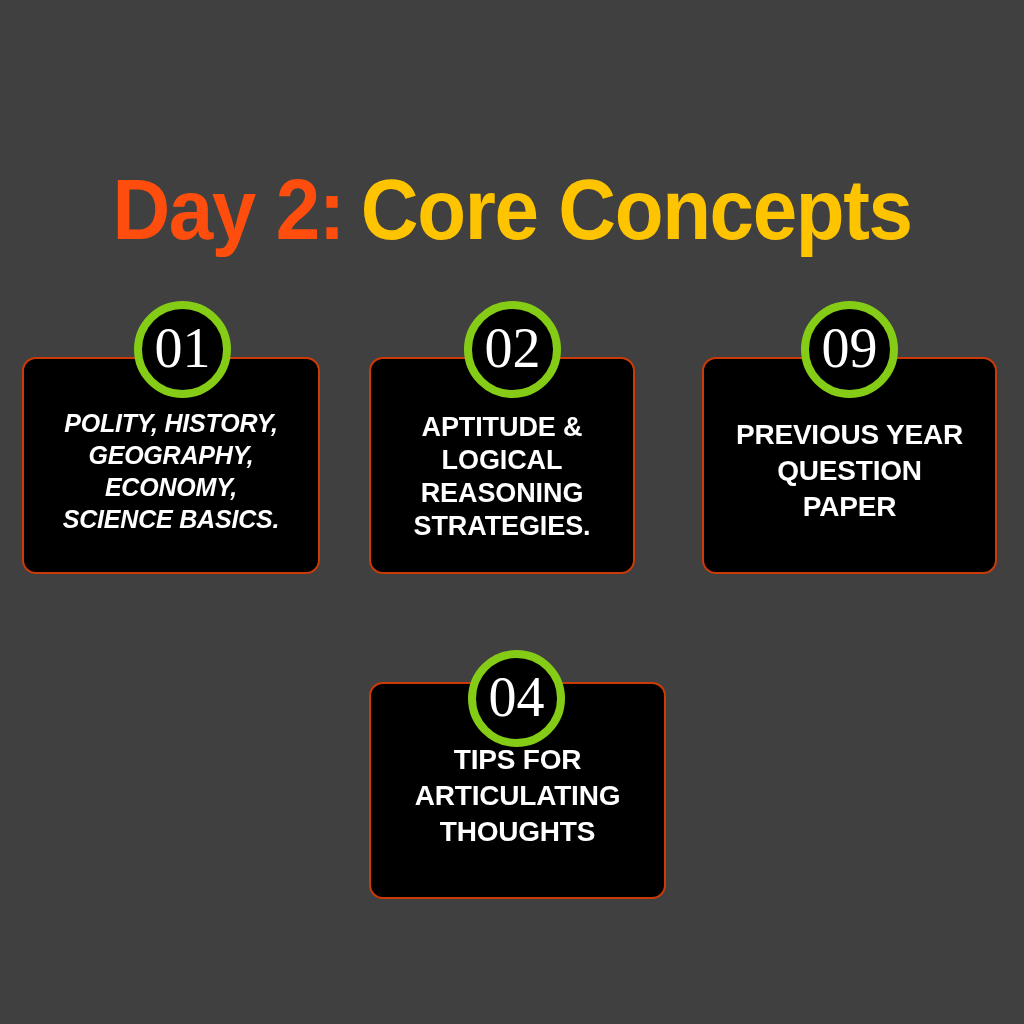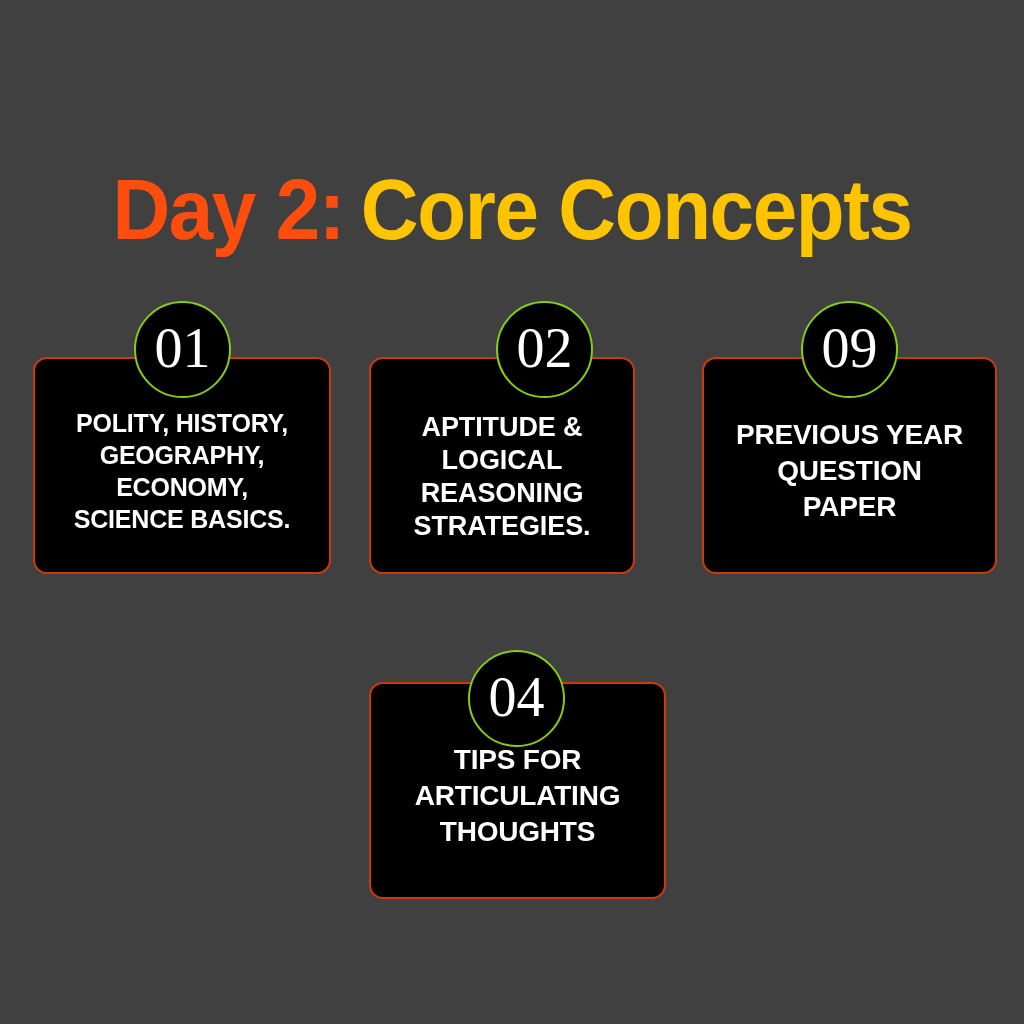--- a/index.html
+++ b/index.html
@@ -55,56 +55,56 @@
     left: 8px;
     right: 8px;
     top: 54px;
     text-align: center;
     color: #ffffff;
     font-weight: bold;
     white-space: pre-line;
   }
 
   
-  #card-1 { left: 33px;  top: 357px; width: 298px; height: 217px; }
+  #card-1 { left: 22px;  top: 357px; width: 298px; height: 217px; font-style: italic; }
   #card-2 { left: 369px; top: 357px; width: 266px; height: 217px; }
   #card-3 { left: 702px; top: 357px; width: 295px; height: 217px; padding-left: 45px; }
   #card-4 { left: 369px; top: 682px; width: 297px; height: 217px; }
 
   #card-1 .card-text { font-size: 25px; line-height: 32px; letter-spacing: -0.2px; top: 48px; }
   #card-2 .card-text { font-size: 27px; line-height: 33px; letter-spacing: -0.1px; top: 52px; }
   #card-3 .card-text { font-size: 28px; line-height: 36px; letter-spacing: -0.2px; top: 58px; }
   #card-4 .card-text { font-size: 28px; line-height: 36px; letter-spacing: -0.2px; top: 58px; }
 
   
   .badge {
     position: absolute;
     width: 97px;
     height: 97px;
     box-sizing: border-box;
-    border: 2px solid #84cc16;
+    border: 8px solid #84cc16;
     border-radius: 50%;
     background: #000000;
     display: flex;
     align-items: center;
     justify-content: center;
     z-index: 5;
   }
   .badge-num {
     font-family: "Liberation Serif", "DejaVu Serif", serif;
     font-weight: normal;
     font-size: 56px;
     line-height: 56px;
     color: #ffffff;
     letter-spacing: 0px;
     transform: translateY(-2px);
   }
 
   #badge-1 { left: 134px; top: 301px; }
-  #badge-2 { left: 496px; top: 301px; }
+  #badge-2 { left: 464px; top: 301px; }
   #badge-3 { left: 801px; top: 301px; }
   #badge-4 { left: 468px; top: 650px; }
 </style>
 </head>
 <body>
 
 <div class="slide">
 
   <h1 class="title">
     <span class="t-day">Day 2:</span><span class="t-sp"></span><span class="t-core">Core Concepts</span>

